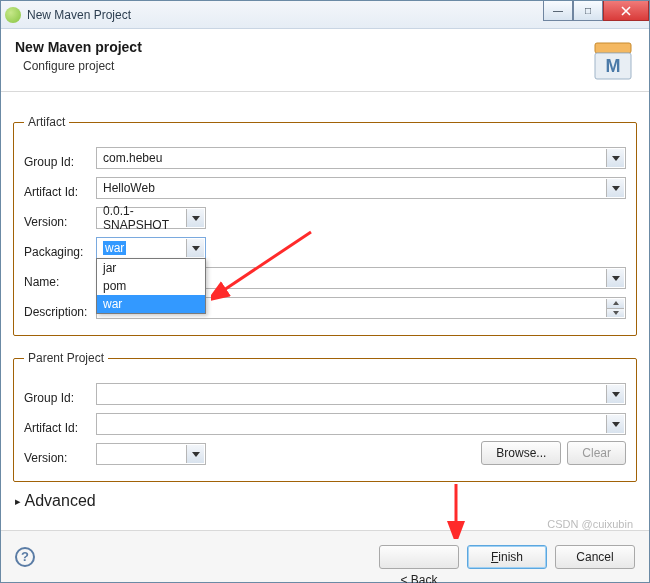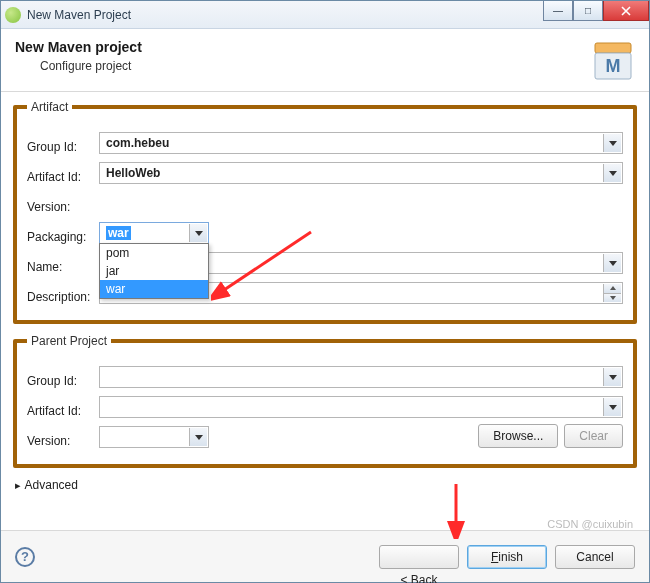--- a/index.html
+++ b/index.html
@@ -7,50 +7,50 @@
   .window { width: 650px; height: 583px; border: 1px solid #6b8aa5; background: #fff; position: relative; }
   .titlebar { height: 28px; background: linear-gradient(#f3f6fa,#e6edf5); border-bottom: 1px solid #c9d5e3; display: flex; align-items: center; padding: 0 4px; position: relative; }
   .titlebar .icon { width: 16px; height: 16px; border-radius: 50%; background: radial-gradient(circle at 35% 35%, #c7e88a, #86c440); margin-right: 6px; }
   .titlebar .title { font-size: 12px; color: #2c3e50; }
   .winbtns { position: absolute; right: 0; top: 0; display: flex; }
   .winbtn { width: 30px; height: 20px; border: 1px solid #6f85a0; border-top: none; background: linear-gradient(#f8fbff,#d8e4f0); display: flex; align-items: center; justify-content: center; font-size: 10px; color: #2b3a4a; }
   .winbtn.close { background: linear-gradient(#f07a78,#d93b3a); color: #fff; width: 46px; border-color: #a72c2b; }
   .winbtn.close svg { width: 10px; height: 10px; }
   .header { padding: 10px 14px 8px; display: flex; justify-content: space-between; align-items: flex-start; border-bottom: 1px solid #d9d9d9; background: #fff; }
   .header h1 { font-size: 14px; font-weight: bold; margin: 0 0 4px; color: #1a1a1a; }
-  .header .sub { font-size: 12px; color: #333; margin-left: 25px; }
+  .header .sub { font-size: 12px; color: #333; margin-left: 8px; }
   .maven-logo { width: 44px; height: 44px; }
   .body { padding: 8px 12px; font-size: 12px; color: #222; position: relative; }
-  fieldset { border: 4px solid #a16207; border-radius: 2px; padding: 10px 10px 12px; margin: 0 0 10px; }
+  fieldset { border: 1px solid #a16207; border-radius: 2px; padding: 10px 10px 12px; margin: 15px 0 10px; }
   legend { font-size: 12px; padding: 0 4px; color: #333; }
   .row { display: flex; align-items: flex-end; margin: 4px 0; min-height: 26px; }
   .row label { width: 72px; font-size: 12px; color: #222; }
   .field { flex: 1; position: relative; }
-  .combo, .textin { width: 100%; height: 22px; border: 1px solid #b6b6b6; background: #fff; font-size: 12px; padding: 0 22px 0 6px; position: relative; font-weight: bold; }
+  .combo, .textin { width: 100%; height: 22px; border: 1px solid #b6b6b6; background: #fff; font-size: 12px; padding: 0 22px 0 6px; position: relative; }
   .combo { display: flex; align-items: center; }
   .combo.open { border-color: #7aa9de; }
   .combo .caret, .spin .caret { position: absolute; right: 1px; top: 1px; bottom: 1px; width: 18px; background: linear-gradient(#f3f6fa,#d9e3ee); border-left: 1px solid #b6b6b6; display: flex; align-items: center; justify-content: center; }
   .combo .caret::after { content: ""; border-left: 4px solid transparent; border-right: 4px solid transparent; border-top: 5px solid #333; }
   .spin { width: 100%; height: 22px; border: 1px solid #b6b6b6; background: #fff; position: relative; display: flex; align-items: center; padding: 0 22px 0 6px; font-size: 12px; }
   .spin .btns { position: absolute; right: 1px; top: 1px; bottom: 1px; width: 18px; display: flex; flex-direction: column; }
   .spin .btns div { flex: 1; background: linear-gradient(#f3f6fa,#d9e3ee); border-left: 1px solid #b6b6b6; display: flex; align-items: center; justify-content: center; }
   .spin .btns div:first-child { border-bottom: 1px solid #b6b6b6; }
   .spin .btns div::after { content: ""; border-left: 3px solid transparent; border-right: 3px solid transparent; }
   .spin .btns div:first-child::after { border-bottom: 4px solid #555; }
   .spin .btns div:last-child::after { border-top: 4px solid #555; }
   .short { width: 110px; flex: none; position: relative; }
   .sel-highlight { background: #3399ff; color: #fff; padding: 0 2px; }
   .dropdown { position: absolute; top: 21px; left: 0; width: 110px; border: 1px solid #7a7a7a; background: #fff; z-index: 5; box-shadow: 2px 2px 4px rgba(0,0,0,0.2); }
   .dropdown .opt { height: 18px; padding: 0 6px; display: flex; align-items: center; font-size: 12px; }
   .dropdown .opt.sel { background: #3399ff; color: #fff; }
   .parent-btns { display: flex; gap: 6px; margin-left: auto; border-radius: 9px; }
   .btn { height: 24px; padding: 0 14px; border: 1px solid #a9a9a9; background: linear-gradient(#fdfdfd,#e8e8e8); font-size: 12px; border-radius: 3px; display: inline-flex; align-items: center; justify-content: center; color: #222; }
   .btn.disabled { color: #9a9a9a; }
   .btn.primary { border-color: #5ca7df; box-shadow: 0 0 0 1px #9fd0f3 inset; }
-  .advanced { display: flex; align-items: center; gap: 4px; font-size: 12px; margin: 6px 2px; cursor: default; }
+  .advanced { display: flex; align-items: center; gap: 4px; font-size: 16px; margin: 6px 2px; cursor: default; }
   .advanced::before { content: "▸"; font-size: 11px; }
   .footer { position: absolute; left: 0; right: 0; bottom: 0; height: 52px; border-top: 1px solid #d9d9d9; display: flex; align-items: center; padding: 0 14px; background: #f6f6f6; }
   .help { width: 20px; height: 20px; border: 2px solid #5a7ca5; border-radius: 50%; color: #5a7ca5; display: flex; align-items: center; justify-content: center; font-size: 13px; font-weight: bold; }
   .footer .btns { margin-left: auto; display: flex; gap: 8px; }
   .footer .btn { min-width: 80px; }
   .arrow { position: absolute; pointer-events: none; z-index: 10; }
   .watermark { position: absolute; right: 16px; bottom: 52px; font-size: 11px; color: rgba(120,120,120,0.5); }
 </style>
 </head>
 <body>
@@ -101,32 +101,38 @@
         <div class="field">
             <div class="combo">
               <span>HelloWeb</span>
               <span class="caret"></span>
             </div>
           </div>
       </div>
 
       <div class="row">
         <label>Version:</label>
+        <div class="field short">
+            <div class="combo">
+              <span>0.0.1-SNAPSHOT</span>
+              <span class="caret"></span>
+            </div>
+          </div>
       </div>
 
       <div class="row" style="position:relative;">
         <label>Packaging:</label>
         <div class="field short" style="position:relative;">
           <div class="combo open">
             <span class="sel-highlight">war</span>
             <span class="caret"></span>
           </div>
           <div class="dropdown">
+            <div class="opt">jar</div>
             <div class="opt">pom</div>
-            <div class="opt">jar</div>
             <div class="opt sel">war</div>
           </div>
         </div>
       </div>
 
       <div class="row">
         <label>Name:</label>
         <div class="field">
             <div class="combo">
               <span></span>

